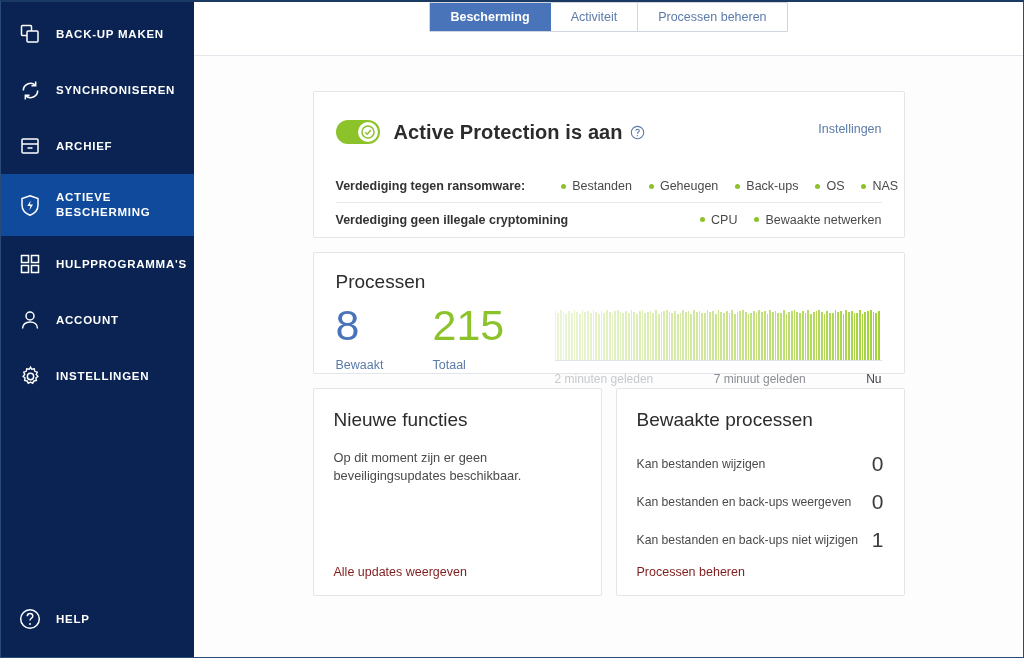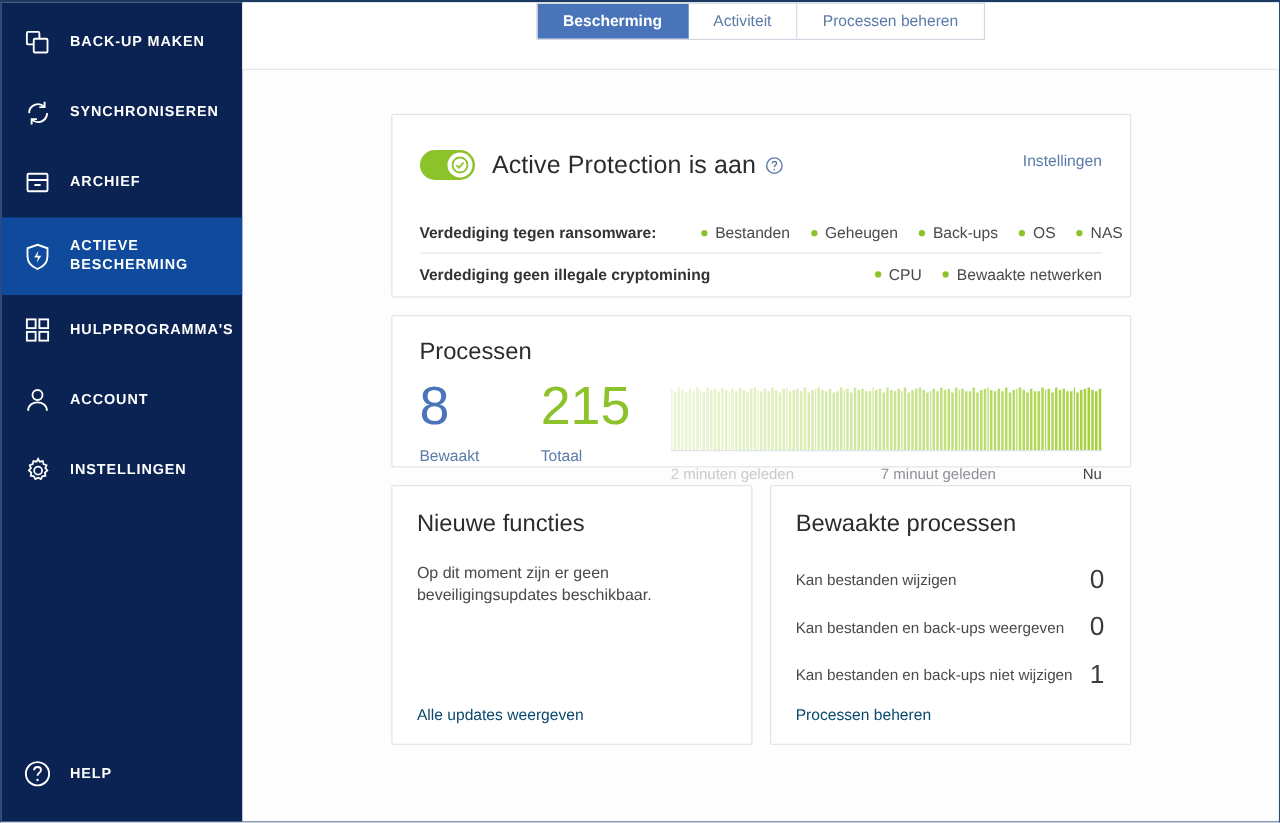--- a/index.html
+++ b/index.html
@@ -145,21 +145,21 @@
     position: absolute;
     top: 2px; right: 2px;
     width: 20px; height: 20px;
     border-radius: 50%;
     background: #ffffff;
     display: flex; align-items: center; justify-content: center;
   }
   .protect-title {
     font-size: 20px;
     color: #2c2c2c;
-    font-weight: normal;
+    font-weight: bold;
     letter-spacing: .1px;
   }
   .help-q {
     margin-left: 7px;
     display: inline-flex;
     vertical-align: middle;
     cursor: pointer;
   }
   .settings-link {
     position: absolute;
@@ -217,21 +217,21 @@
     font-weight: 300;
   }
   .stat .num.blue { color: #4a74b9; }
   .stat .num.green { color: #8cc22a; }
   .stat .lbl {
     font-size: 12.5px;
     color: #5b7ba8;
     margin-top: 7px;
     cursor: pointer;
   }
-  .chart-wrap { flex: 1 1 auto; margin-left: 7px; text-align: right; }
+  .chart-wrap { flex: 1 1 auto; margin-left: 25px; text-align: right; }
   .chart {
     height: 52px;
     margin-top: 10px;
     display: flex;
     align-items: flex-end;
     border-bottom: 1px solid #dfe4ea;
     gap: 0px;
   }
   .bar { flex: 1 1 auto; background: #a3d13a; margin-right: 1px; }
   .chart-axis {
@@ -259,21 +259,21 @@
   }
   .bcard-text {
     font-size: 12.8px;
     color: #4a4a4a;
     line-height: 18px;
   }
   .bcard-link {
     position: absolute;
     left: 20px; bottom: 16px;
     font-size: 12.5px;
-    color: #0c4a6e;
+    color: #7f1d1d;
     cursor: pointer;
   }
   .mon-row {
     display: flex;
     align-items: center;
     justify-content: space-between;
     height: 38px;
     font-size: 12.2px;
     color: #4a4a4a;
   }

